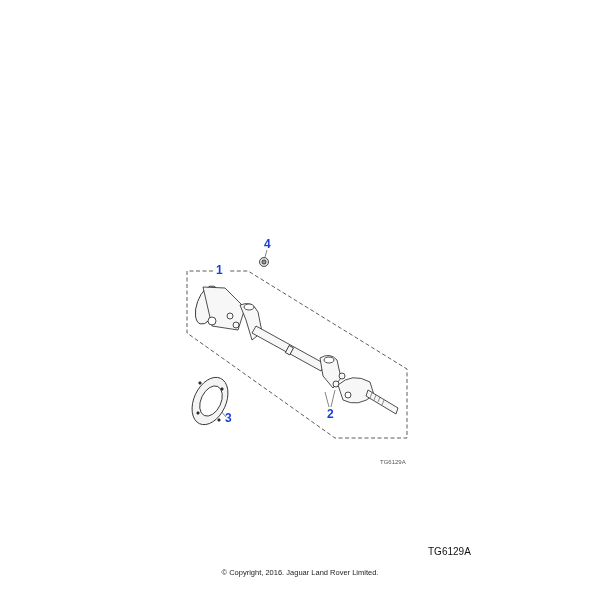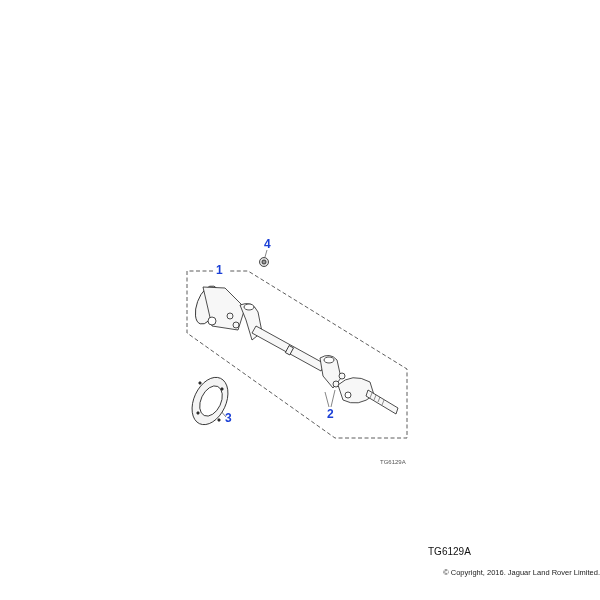--- a/index.html
+++ b/index.html
@@ -1,21 +1,21 @@
 <!DOCTYPE html>
 <html><head>
   <meta charset="utf-8">
   <style>
     html, body { margin:0; padding:0; background:#ffffff; }
     body { width:600px; height:600px; position:relative; overflow:hidden; font-family:"Liberation Sans", sans-serif; }
     #diagram { position:absolute; left:0; top:0; width:600px; height:600px; }
     .callout { position:absolute; font-family:"Liberation Sans", sans-serif; font-weight:bold; font-size:12px; color:#1a3fd6; line-height:1; }
     .small-ref { position:absolute; left:380px; top:459px; font-size:6px; color:#555; font-family:"Liberation Sans", sans-serif; }
     .fig-ref { position:absolute; left:428px; top:546px; font-size:10px; color:#111; font-family:"Liberation Sans", sans-serif; }
-    .copyright { position:absolute; left:0; width:600px; top:568px; text-align:right; font-size:7.5px; color:#222; font-family:"Liberation Sans", sans-serif; }
+    .copyright { position:absolute; left:0; width:600px; top:568px; text-align:center; font-size:7.5px; color:#222; font-family:"Liberation Sans", sans-serif; }
   </style>
 </head>
 <body>
 
 <svg id="diagram" viewBox="0 0 600 600" xmlns="http://www.w3.org/2000/svg">
 
   <g fill="none" stroke="#333" stroke-width="0.8" stroke-dasharray="4,2.5">
     <polyline points="213,271 187,271 187,333 335,438 407,438 407,369 248,271 230,271"></polyline>
   </g>
 

